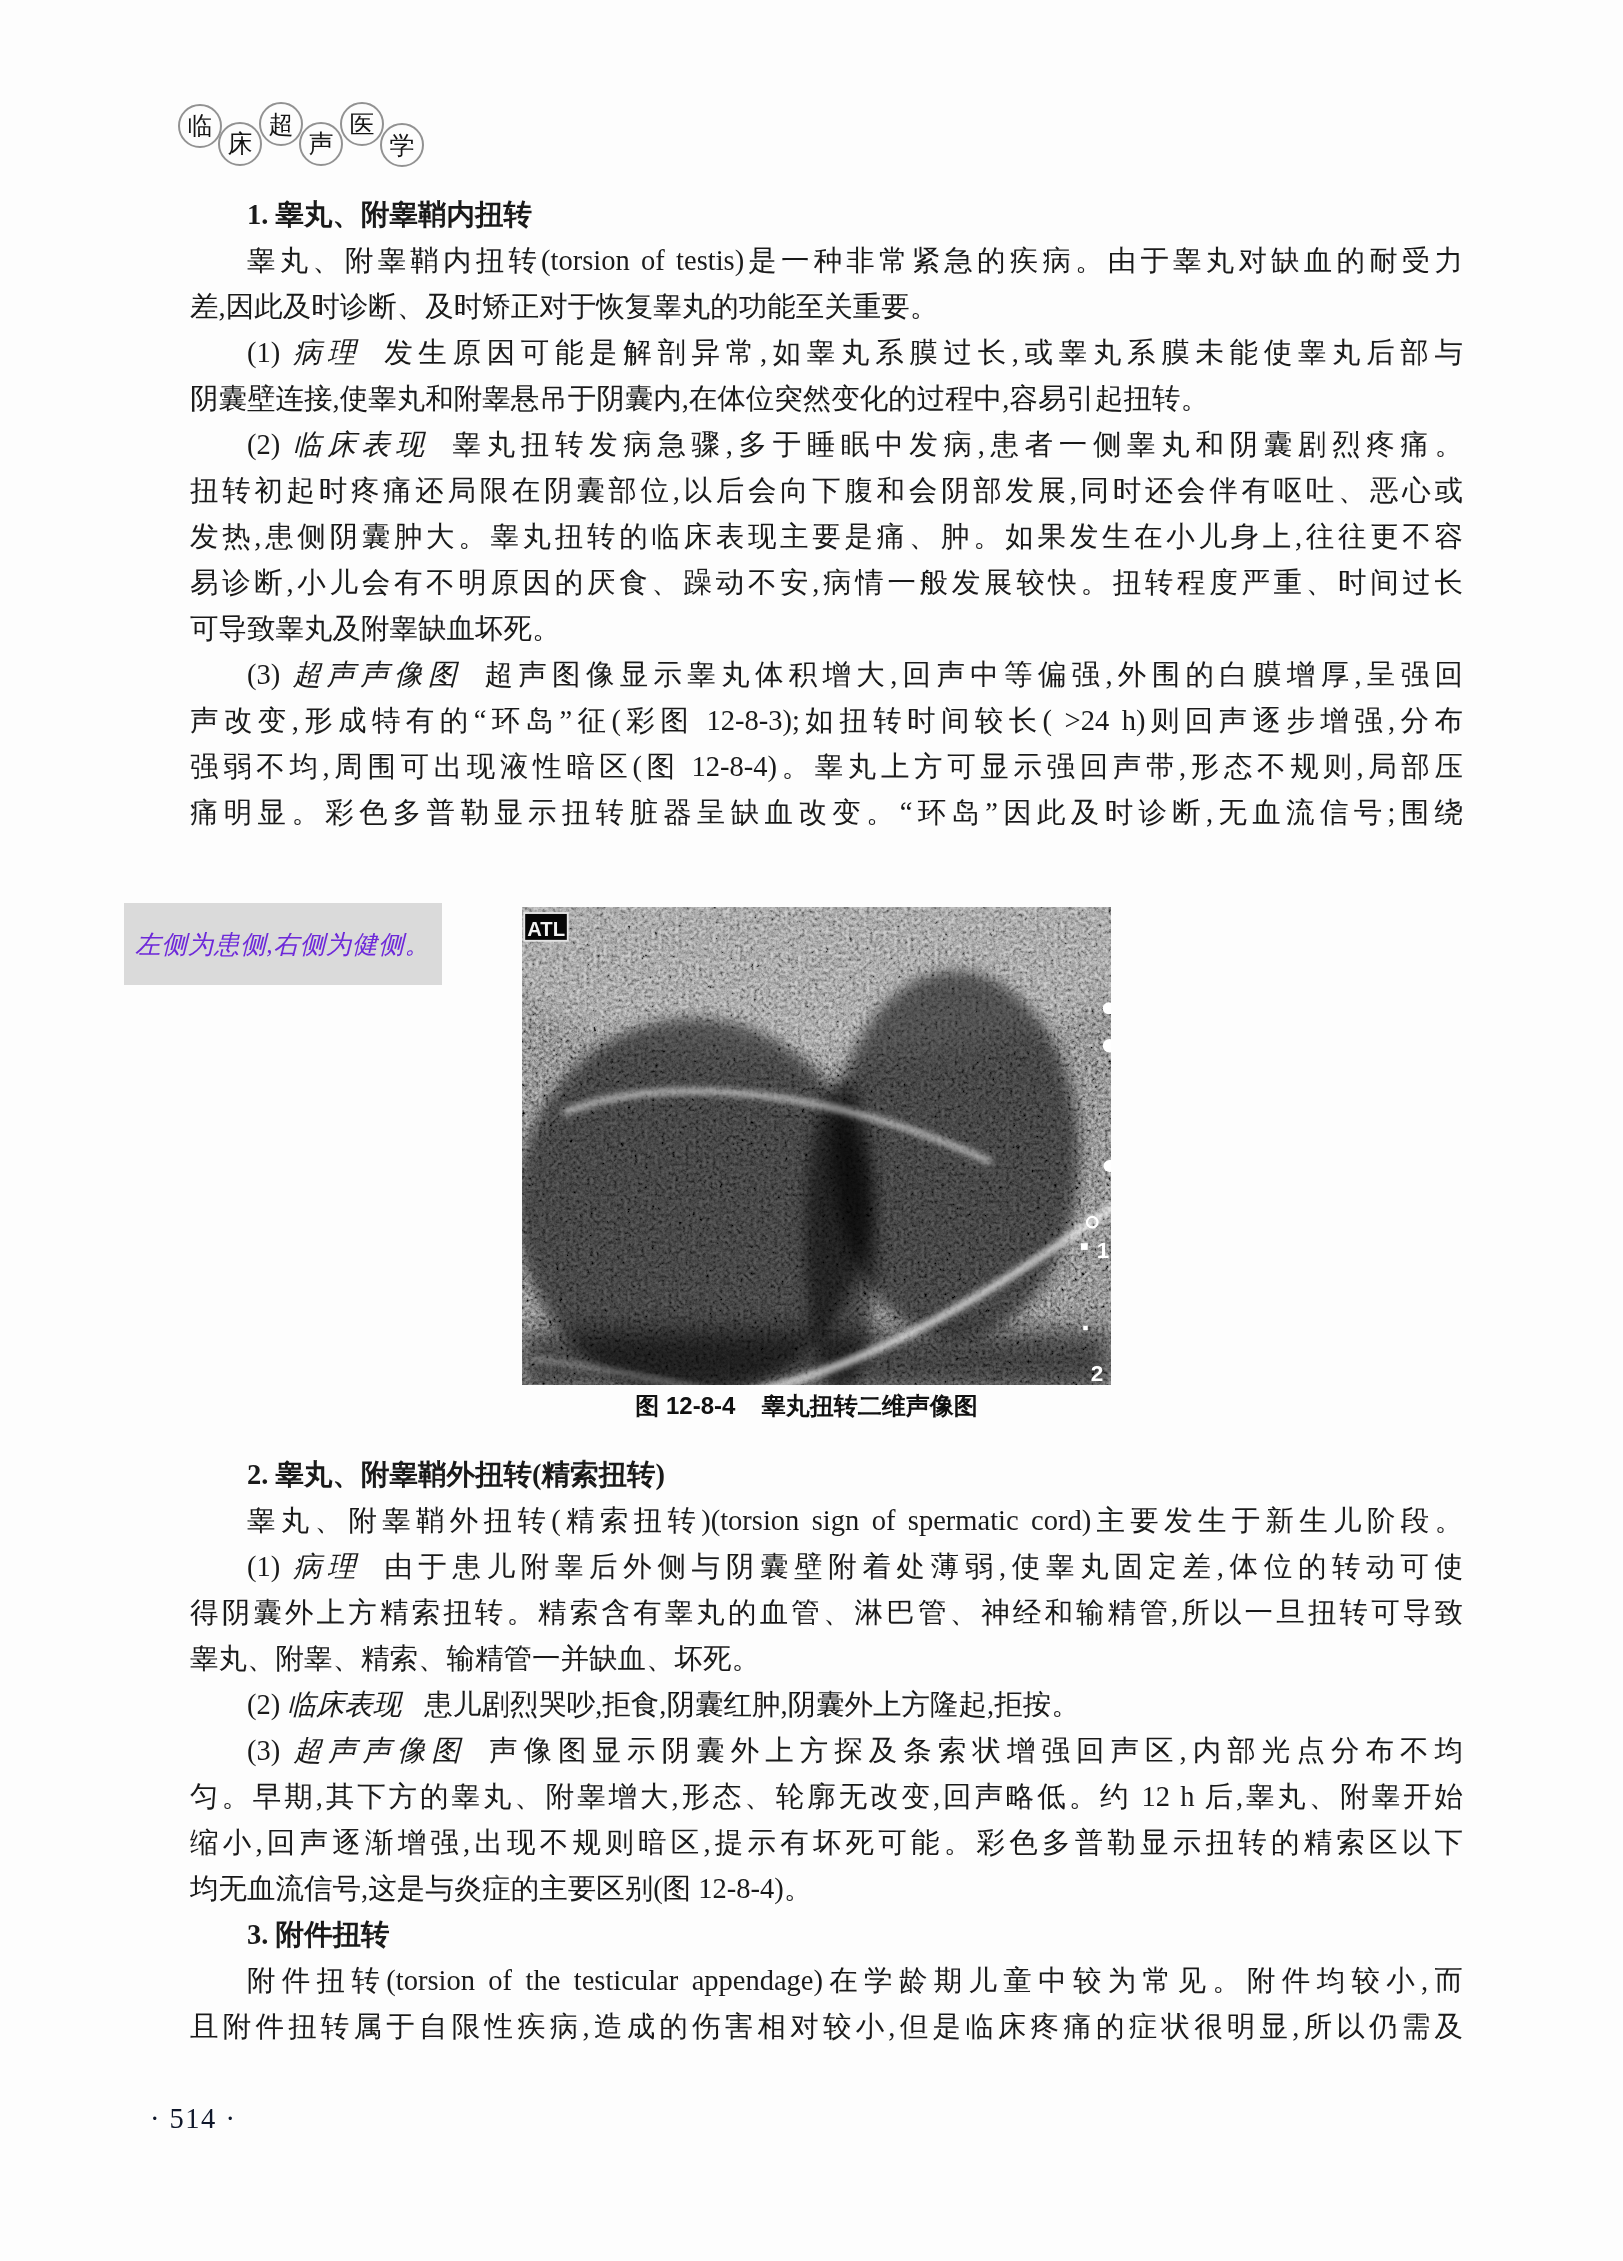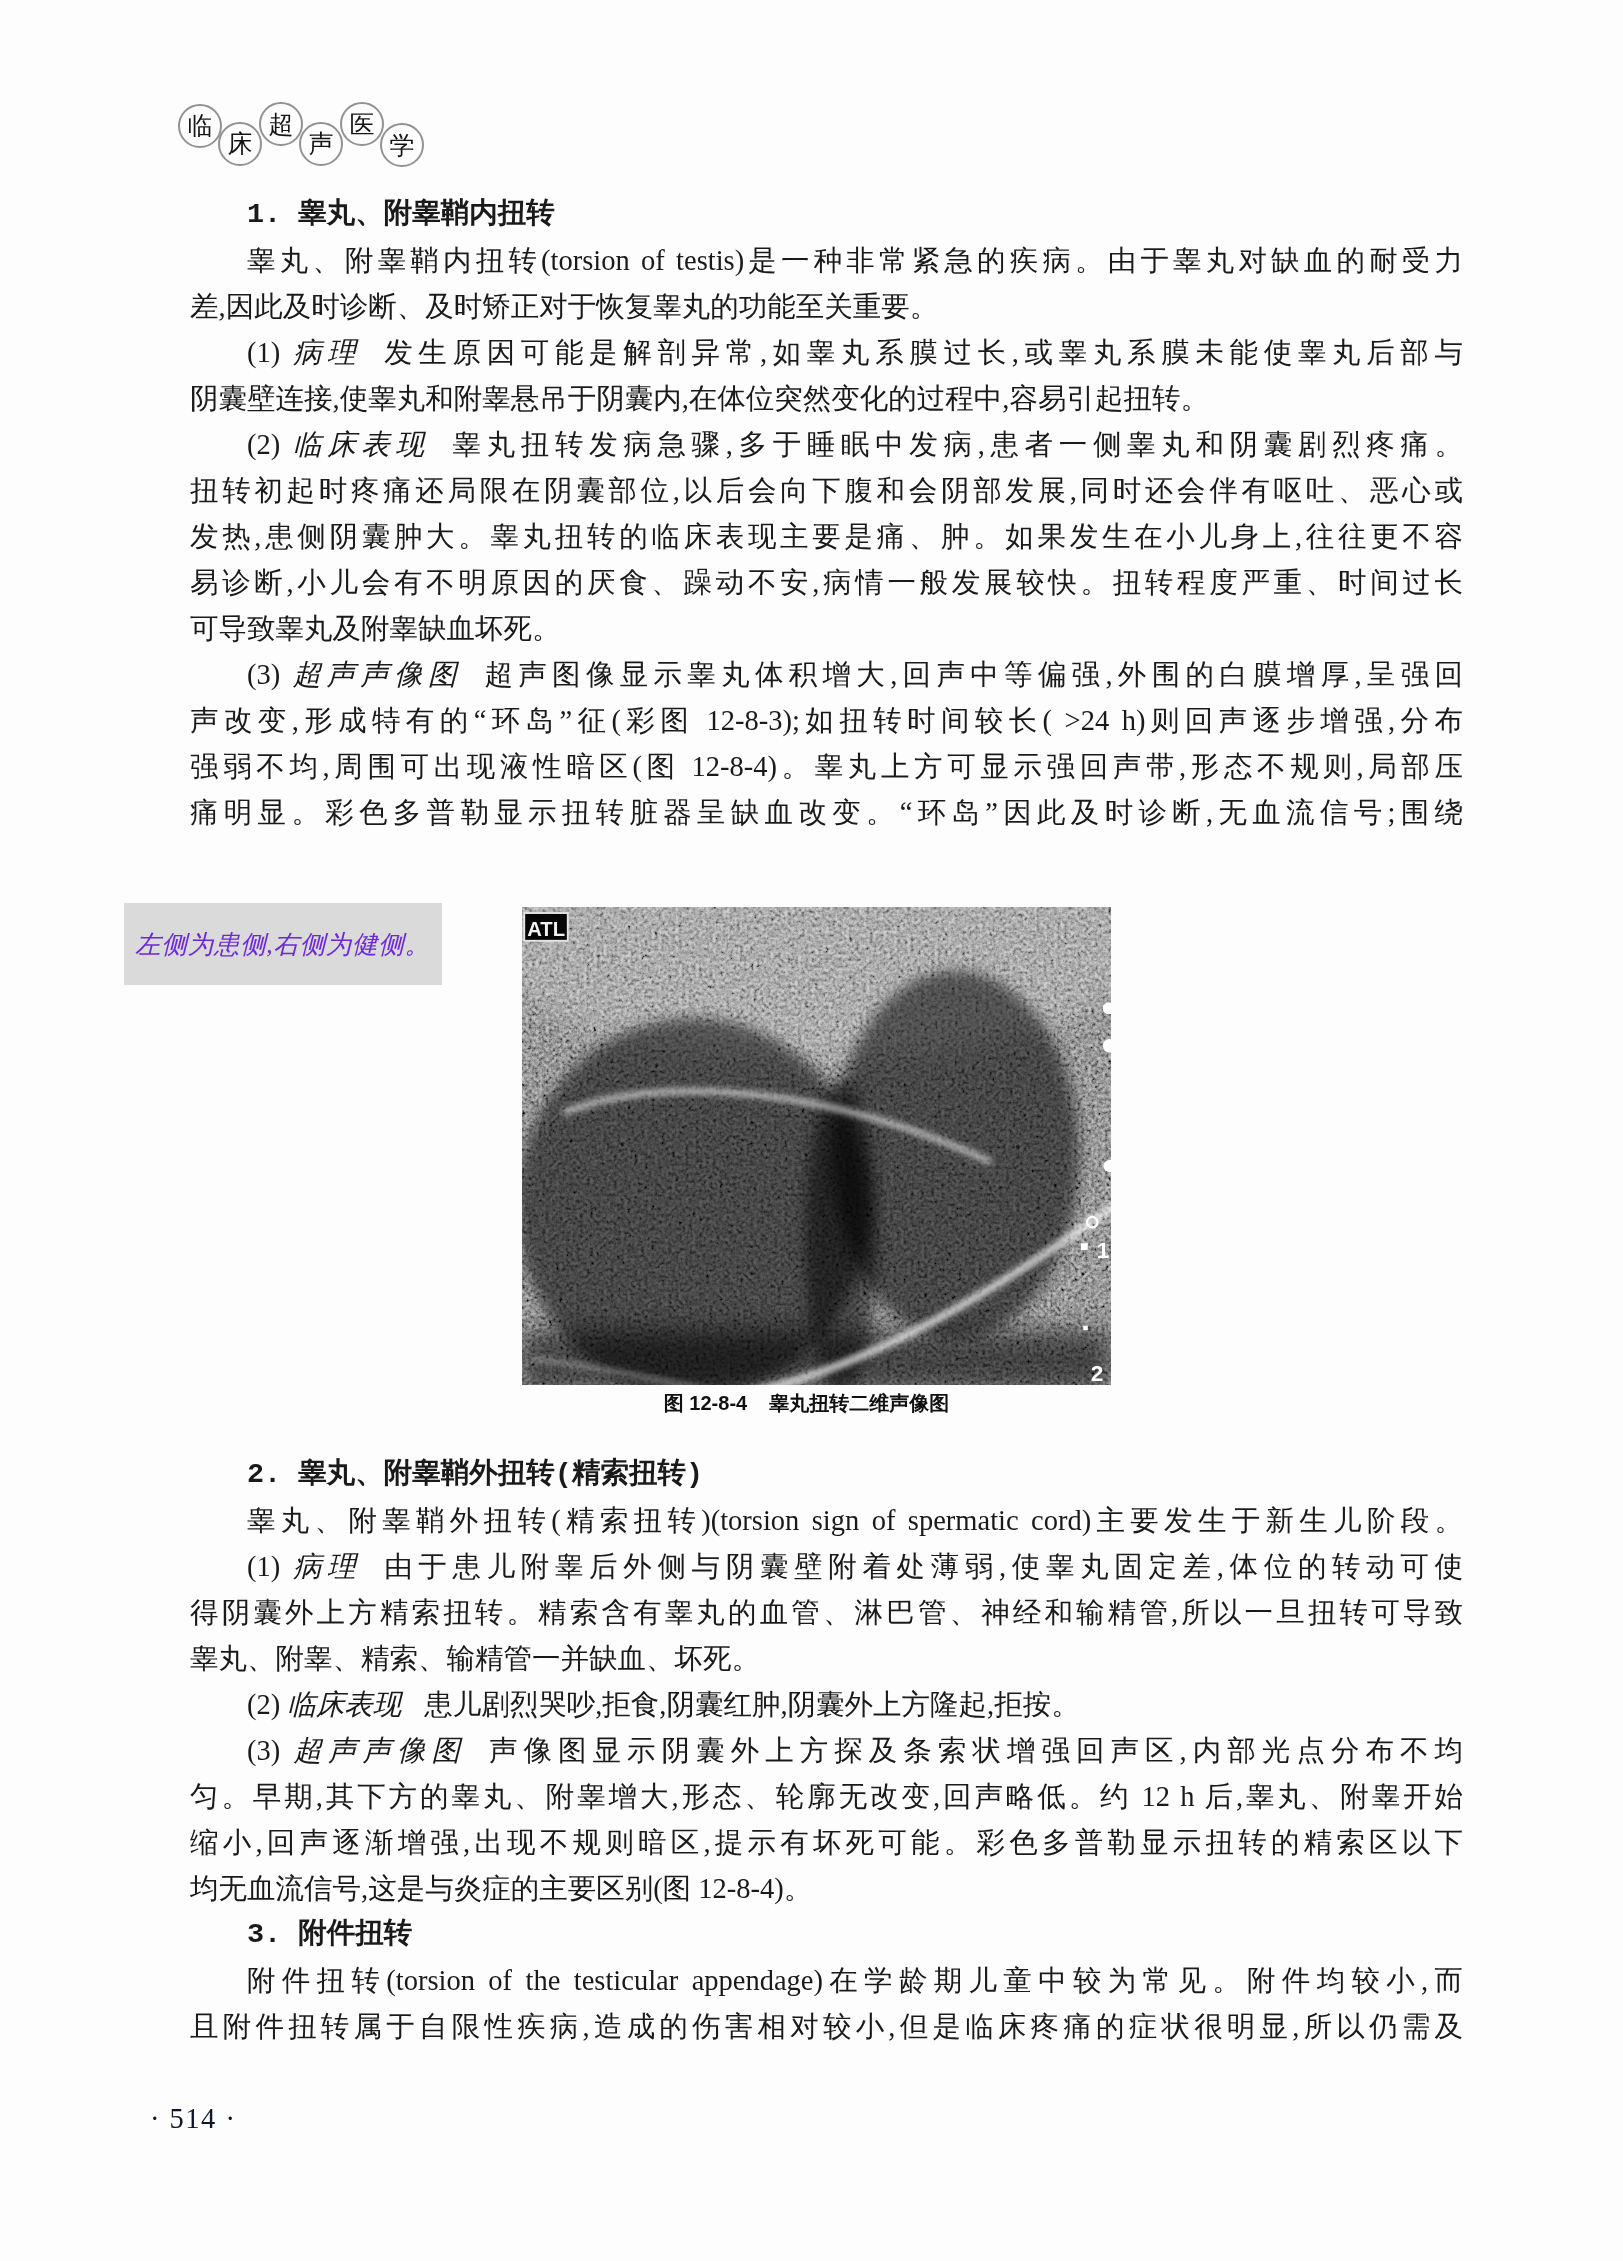--- a/index.html
+++ b/index.html
@@ -15,36 +15,36 @@
   .lc.c2{left:81px;top:0px;} .lc.c3{left:121px;top:19.5px;}
   .lc.c4{left:162px;top:0px;} .lc.c5{left:202px;top:21px;}
 
   
   .block{position:absolute;left:190px;width:1273px;}
   .b1{top:192px;} .b2{top:1452px;}
   .tl{height:46px;line-height:46px;font-size:28.5px;overflow:hidden;white-space:normal;}
   .full{text-align:justify;text-align-last:justify;}
   .end{text-align:left;}
   .ind{text-indent:2em;}
-  .hd{font-family:Liberation Mono, monospace;font-weight:bold;text-indent:2em;}
+  .hd{font-family:Liberation Serif, serif;font-weight:bold;text-indent:2em;}
   .kai{font-style:italic;margin-right:.8em;}
 
   
   .mnote{position:absolute;left:124px;top:903px;width:318px;height:82px;background:#dadada;
          display:flex;align-items:center;justify-content:center;
          font-size:25.5px;font-style:italic;letter-spacing:0.7px;color:#6d28d9;}
 
   
   .usfig{position:absolute;left:512px;top:897px;width:589px;height:478px;background:#000;}
   .usfig svg{display:block;}
   .usfig text{font-family:"Liberation Sans","DejaVu Sans",sans-serif;font-weight:bold;}
 
   .cap{position:absolute;left:512px;top:1390px;width:589px;text-align:center;
        font-family:"Liberation Sans","DejaVu Sans",sans-serif;font-weight:bold;
-       font-size:20px;color:#111;}
+       font-size:24px;color:#111;}
   .cap .capno{margin-right:1.1em;}
 
   
   .pageno{position:absolute;left:150px;top:2103px;font-size:28.5px;letter-spacing:1.5px;color:#0f172a;}
 </style>
 </head>
 <body>
 
 <div class="page">
 

